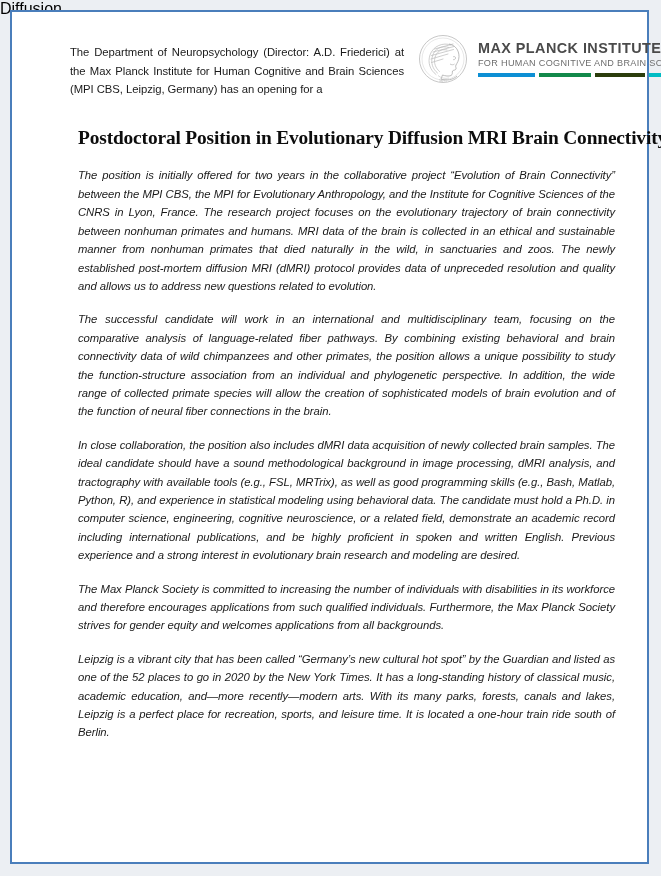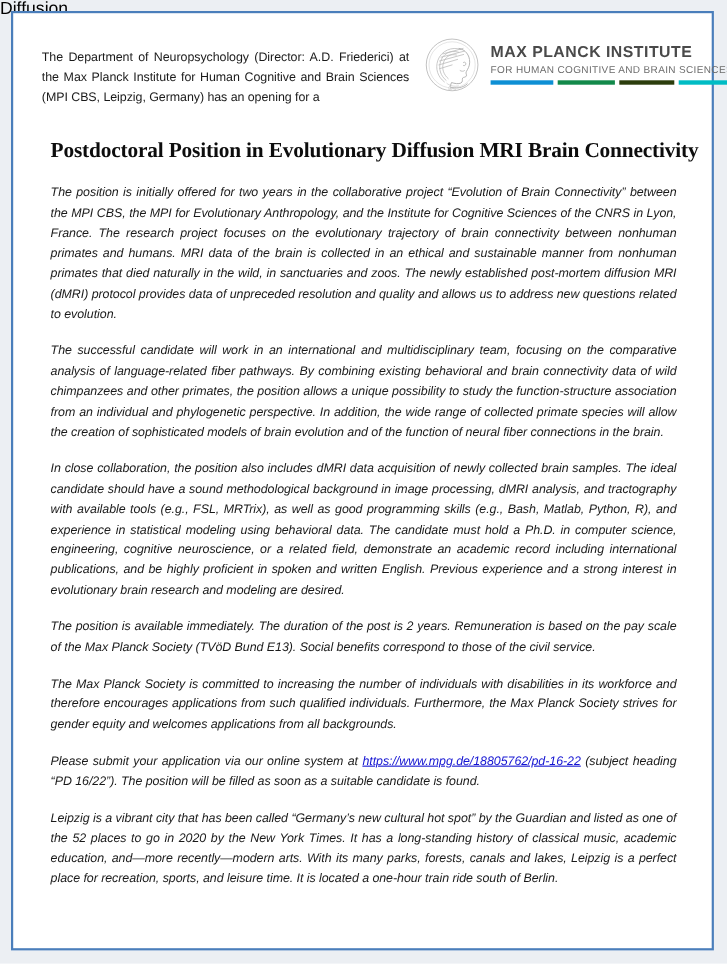--- a/index.html
+++ b/index.html
@@ -16,20 +16,21 @@
 
   .page {
     position: absolute;
     left: 10px;
     top: 10px;
     width: 639px;
     height: 854px;
     box-sizing: border-box;
     background: #ffffff;
     border: 2px solid #4a7ebb;
+    padding-left: 32px;
   }
 
   .page-inner {
     padding: 20px 26px 10px 26px;
   }
 
   
   .header {
     display: flex;
     align-items: flex-start;
@@ -168,26 +169,22 @@
         </div>
       </div>
     </div>
 
     <h1 class="doc-title">Postdoctoral Position in Evolutionary Diffusion MRI Brain Connectivity</h1>
 
     <div class="body-copy">
       <p class="para">The position is initially offered for two years in the collaborative project “Evolution of Brain Connectivity” between the MPI CBS, the MPI for Evolutionary Anthropology, and the Institute for Cognitive Sciences of the CNRS in Lyon, France. The research project focuses on the evolutionary trajectory of brain connectivity between nonhuman primates and humans. MRI data of the brain is collected in an ethical and sustainable manner from nonhuman primates that died naturally in the wild, in sanctuaries and zoos. The newly established post-mortem diffusion MRI (dMRI) protocol provides data of unpreceded resolution and quality and allows us to address new questions related to evolution.</p>
       <p class="para">The successful candidate will work in an international and multidisciplinary team, focusing on the comparative analysis of language-related fiber pathways. By combining existing behavioral and brain connectivity data of wild chimpanzees and other primates, the position allows a unique possibility to study the function-structure association from an individual and phylogenetic perspective. In addition, the wide range of collected primate species will allow the creation of sophisticated models of brain evolution and of the function of neural fiber connections in the brain.</p>
       <p class="para">In close collaboration, the position also includes dMRI data acquisition of newly collected brain samples. The ideal candidate should have a sound methodological background in image processing, dMRI analysis, and tractography with available tools (e.g., FSL, MRTrix), as well as good programming skills (e.g., Bash, Matlab, Python, R), and experience in statistical modeling using behavioral data. The candidate must hold a Ph.D. in computer science, engineering, cognitive neuroscience, or a related field, demonstrate an academic record including international publications, and be highly proficient in spoken and written English. Previous experience and a strong interest in evolutionary brain research and modeling are desired.</p>
-      <p class="para">The position is available immediately. The duration of the post is 2 years. Remuneration is based on the pay scale of the Max Planck Society (TVöD Bund E13). Social benefits correspond to those of the civil service.</p>
       <p class="para">The Max Planck Society is committed to increasing the number of individuals with disabilities in its workforce and therefore encourages applications from such qualified individuals. Furthermore, the Max Planck Society strives for gender equity and welcomes applications from all backgrounds.</p>
 
-      <p class="para">
-        <span>Please submit your application via our online system at </span><a class="link" href="#">https://www.mpg.de/18805762/pd-16-22</a><span> (subject heading “PD 16/22”). The position will be filled as soon as a suitable candidate is found.</span>
-      </p>
 
       <p class="para">Leipzig is a vibrant city that has been called “Germany’s new cultural hot spot” by the Guardian and listed as one of the 52 places to go in 2020 by the New York Times. It has a long-standing history of classical music, academic education, and—more recently—modern arts. With its many parks, forests, canals and lakes, Leipzig is a perfect place for recreation, sports, and leisure time. It is located a one-hour train ride south of Berlin.</p>
     </div>
 
   </div>
 </div>
 
 
 
 <domain>Diffusion</domain>

